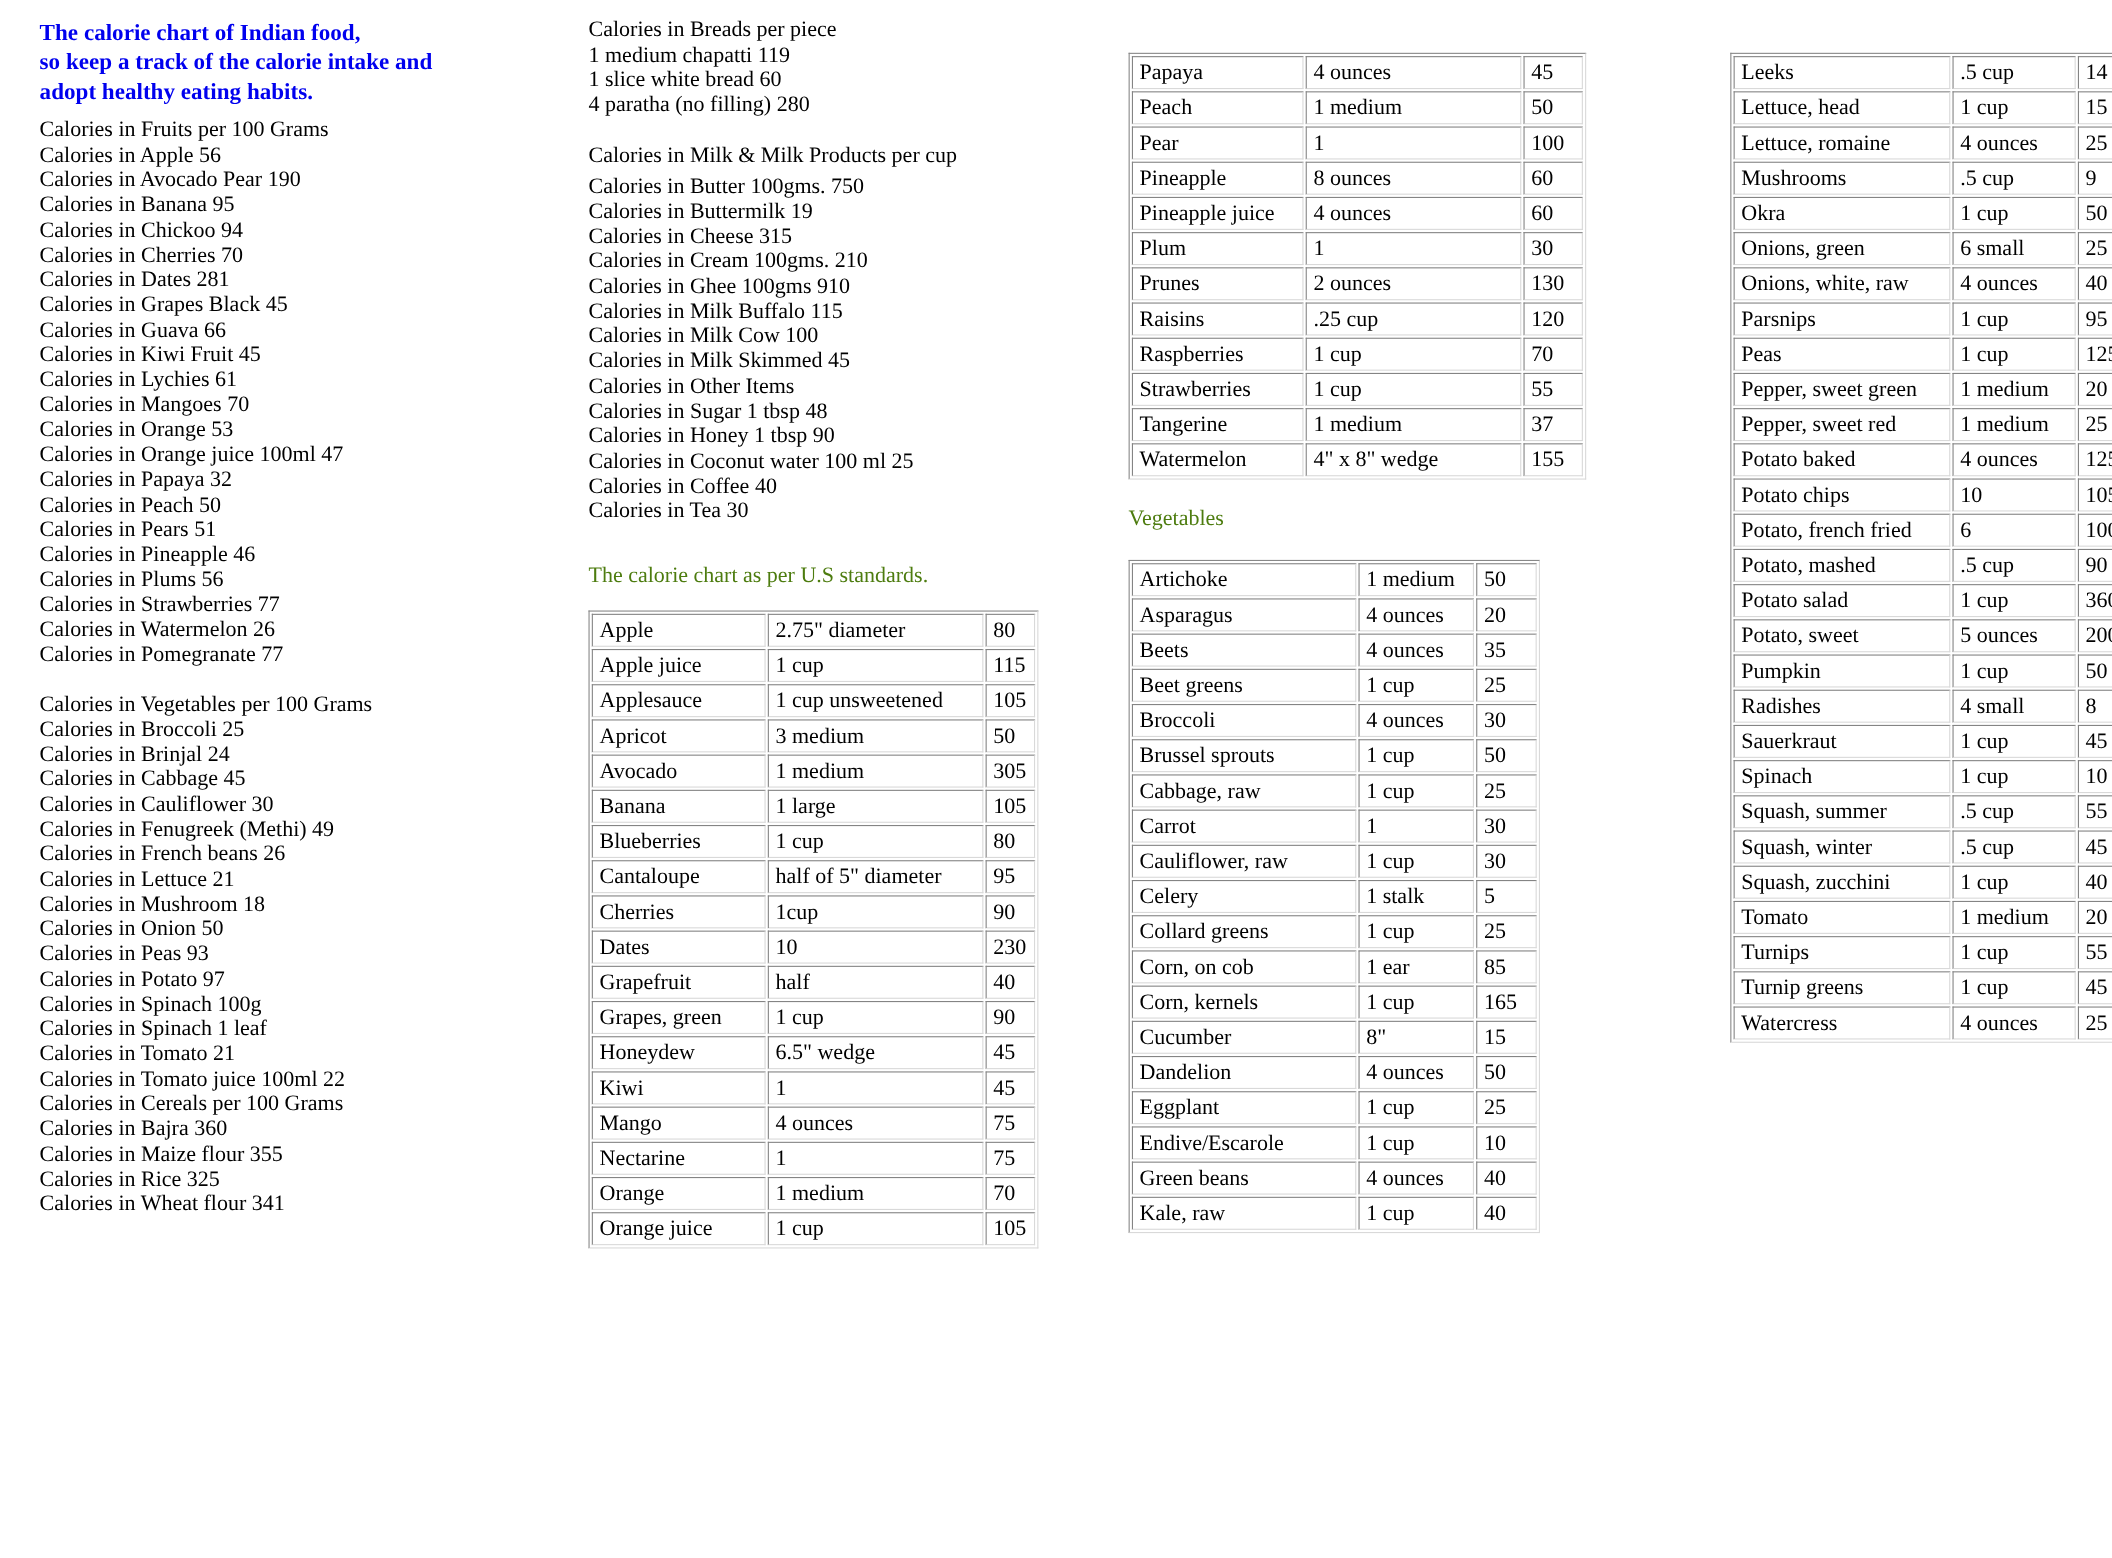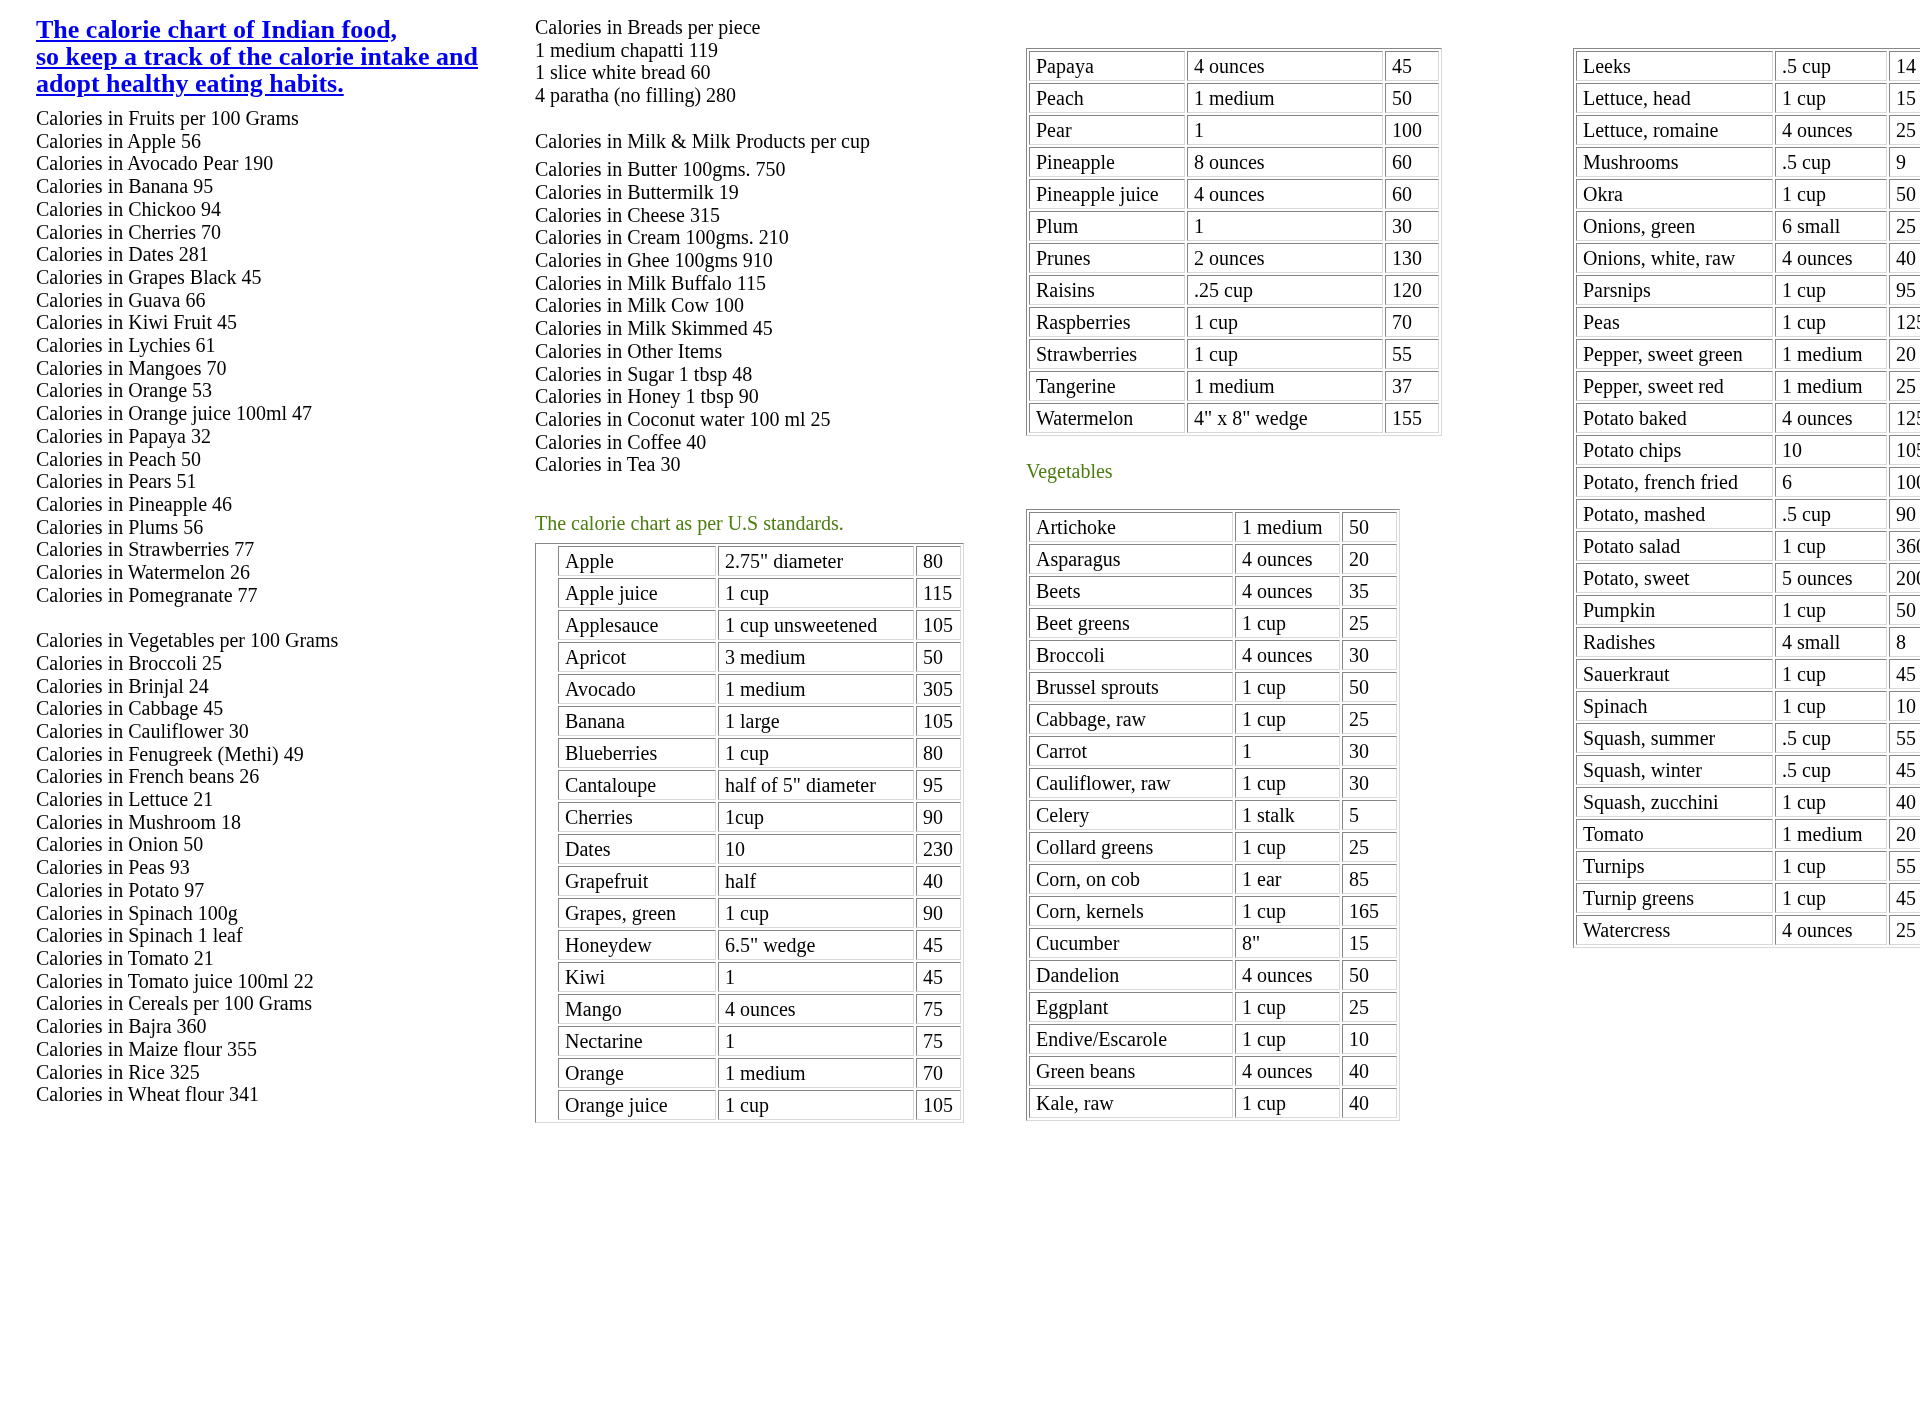--- a/index.html
+++ b/index.html
@@ -15,22 +15,22 @@
   .col3 { left:1026px; top:48px; width:430px; }
   .col4 { left:1525px; top:48px; width:380px;padding-left:48px; }
 
   .line { font-size:20px; line-height:22.7px; white-space:pre; }
   .bold { font-weight:normal; }
   .spacer { height:22.7px; }
   .sec-gap { height:10px; }
 
   .page-title { display:block; }
   .title-line {
-    font-size:26px; font-weight:bold; line-height:27px;
-    color:#0000EE; text-decoration:underline; white-space:pre;
+    font-size:21px; font-weight:bold; line-height:27px;
+    color:#0000EE; white-space:pre;
   }
 
   .blue-heading { color:#4d7c0f; font-size:20px; line-height:23px; white-space:pre; }
   .us-heading { margin-top:36px; }
   .veg-label  { margin-top:24px; }
 
   .milk-heading { margin-bottom:6px; }
 
   table.cal {
     border-collapse:separate; border-spacing:2px; table-layout:fixed;
@@ -38,21 +38,21 @@
     background:#ffffff;
   }
   table.cal td {
     box-sizing:border-box;
     border:1px solid;
     border-color:#848484 #d9d9d9 #d9d9d9 #848484;
     padding:2px 6px;
     font-size:20px; line-height:24px;
     white-space:nowrap; overflow:hidden;
   }
-  .t-us-1 { margin-top:8px;padding-left:20px; }
+  .t-us-1 { margin-top:20px; }
   .t-us-1 .c1{width:158px} .t-us-1 .c2{width:196px} .t-us-1 .c3{width:45px}
   .t-fr-2 .c1{width:156px} .t-fr-2 .c2{width:196px} .t-fr-2 .c3{width:54px}
   .t-vg-1 { margin-top:26px; }
   .t-vg-1 .c1{width:204px} .t-vg-1 .c2{width:105px} .t-vg-1 .c3{width:55px}
   .t-vg-2 .c1{width:197px} .t-vg-2 .c2{width:112px} .t-vg-2 .c3{width:47px}
 </style>
 </head>
 <body>
 
 <div class="canvas">

